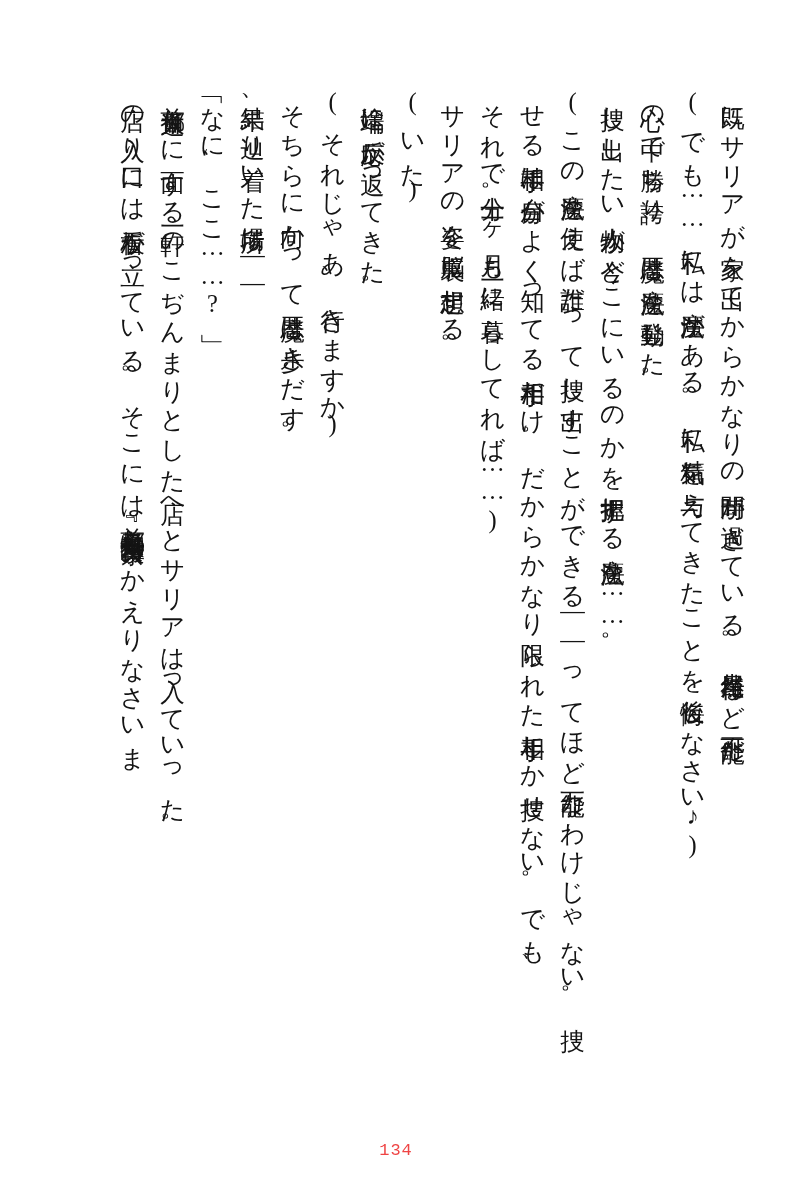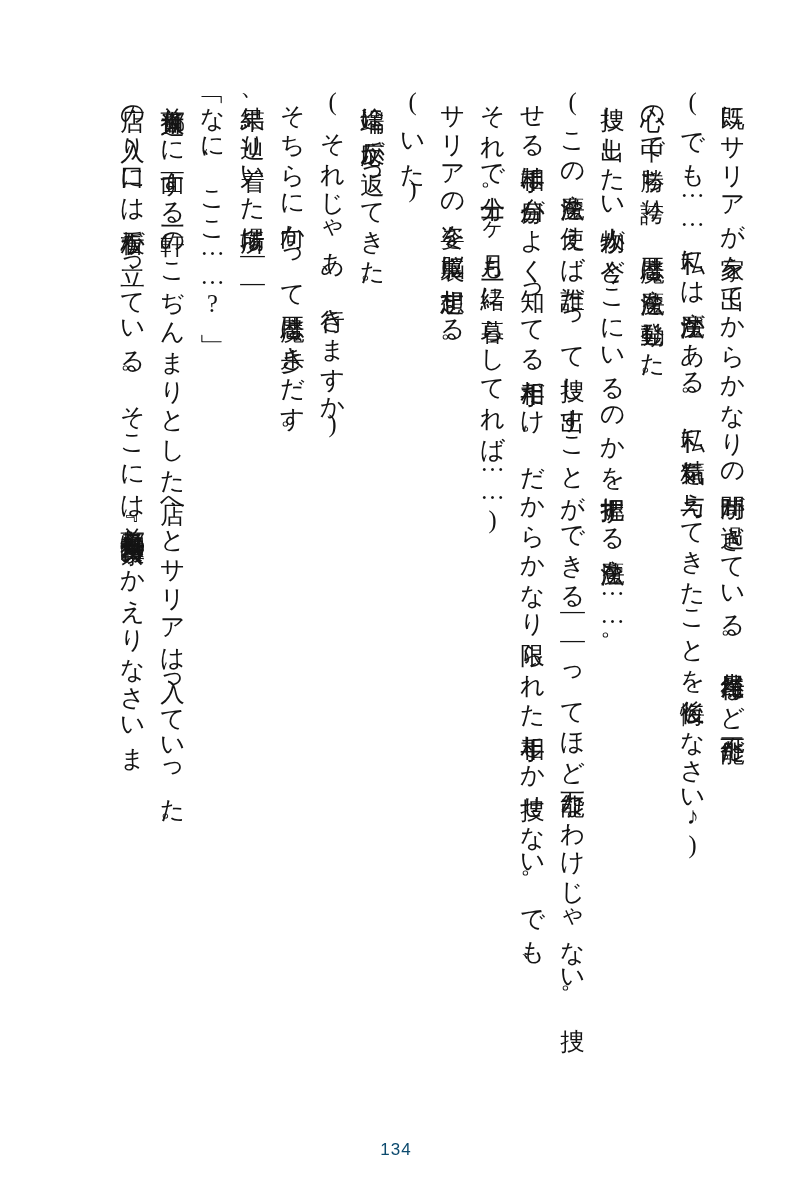--- a/index.html
+++ b/index.html
@@ -53,22 +53,22 @@
   .column {
     -webkit-font-smoothing: antialiased;
   }
   #page-number {
     position: absolute;
     bottom: 40px;
     left: 0;
     right: 0;
     text-align: center;
     font-size: 17px;
-    font-family: Liberation Sans, sans-serif;
-    color: #0c4a6e;
+    font-family: Liberation Mono, monospace;
+    color: #ef4444;
     letter-spacing: 1px;
   }
 </style>
 </head>
 <body>
 
 <div id="page">
 
   <div id="text-block">
     <div class="column">既にサリアが家を出てからかなりの時間が過ぎている。当然尾行など不可能だ。</div>

